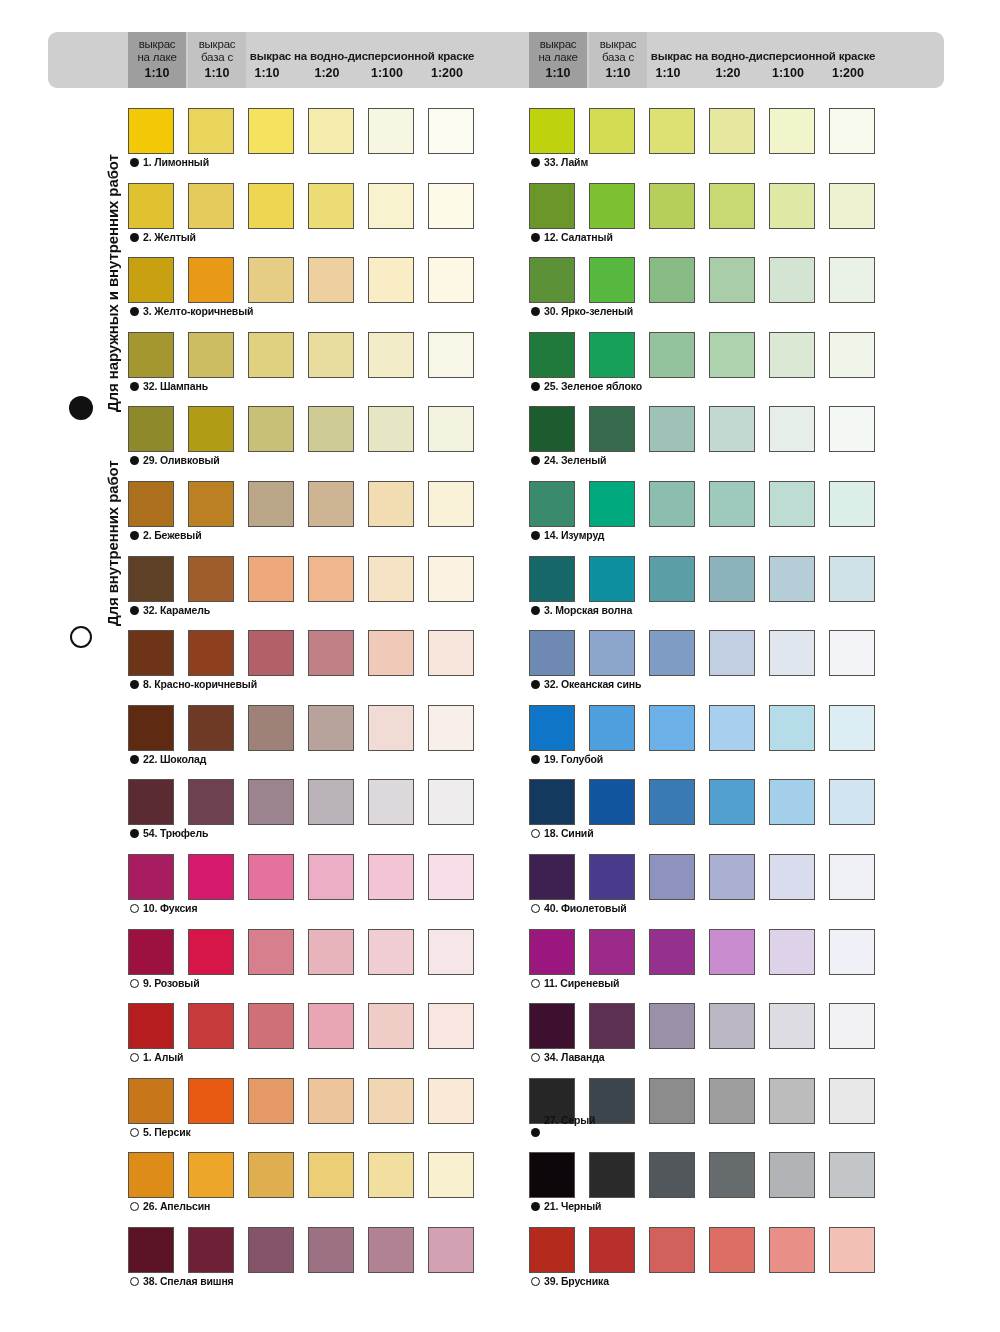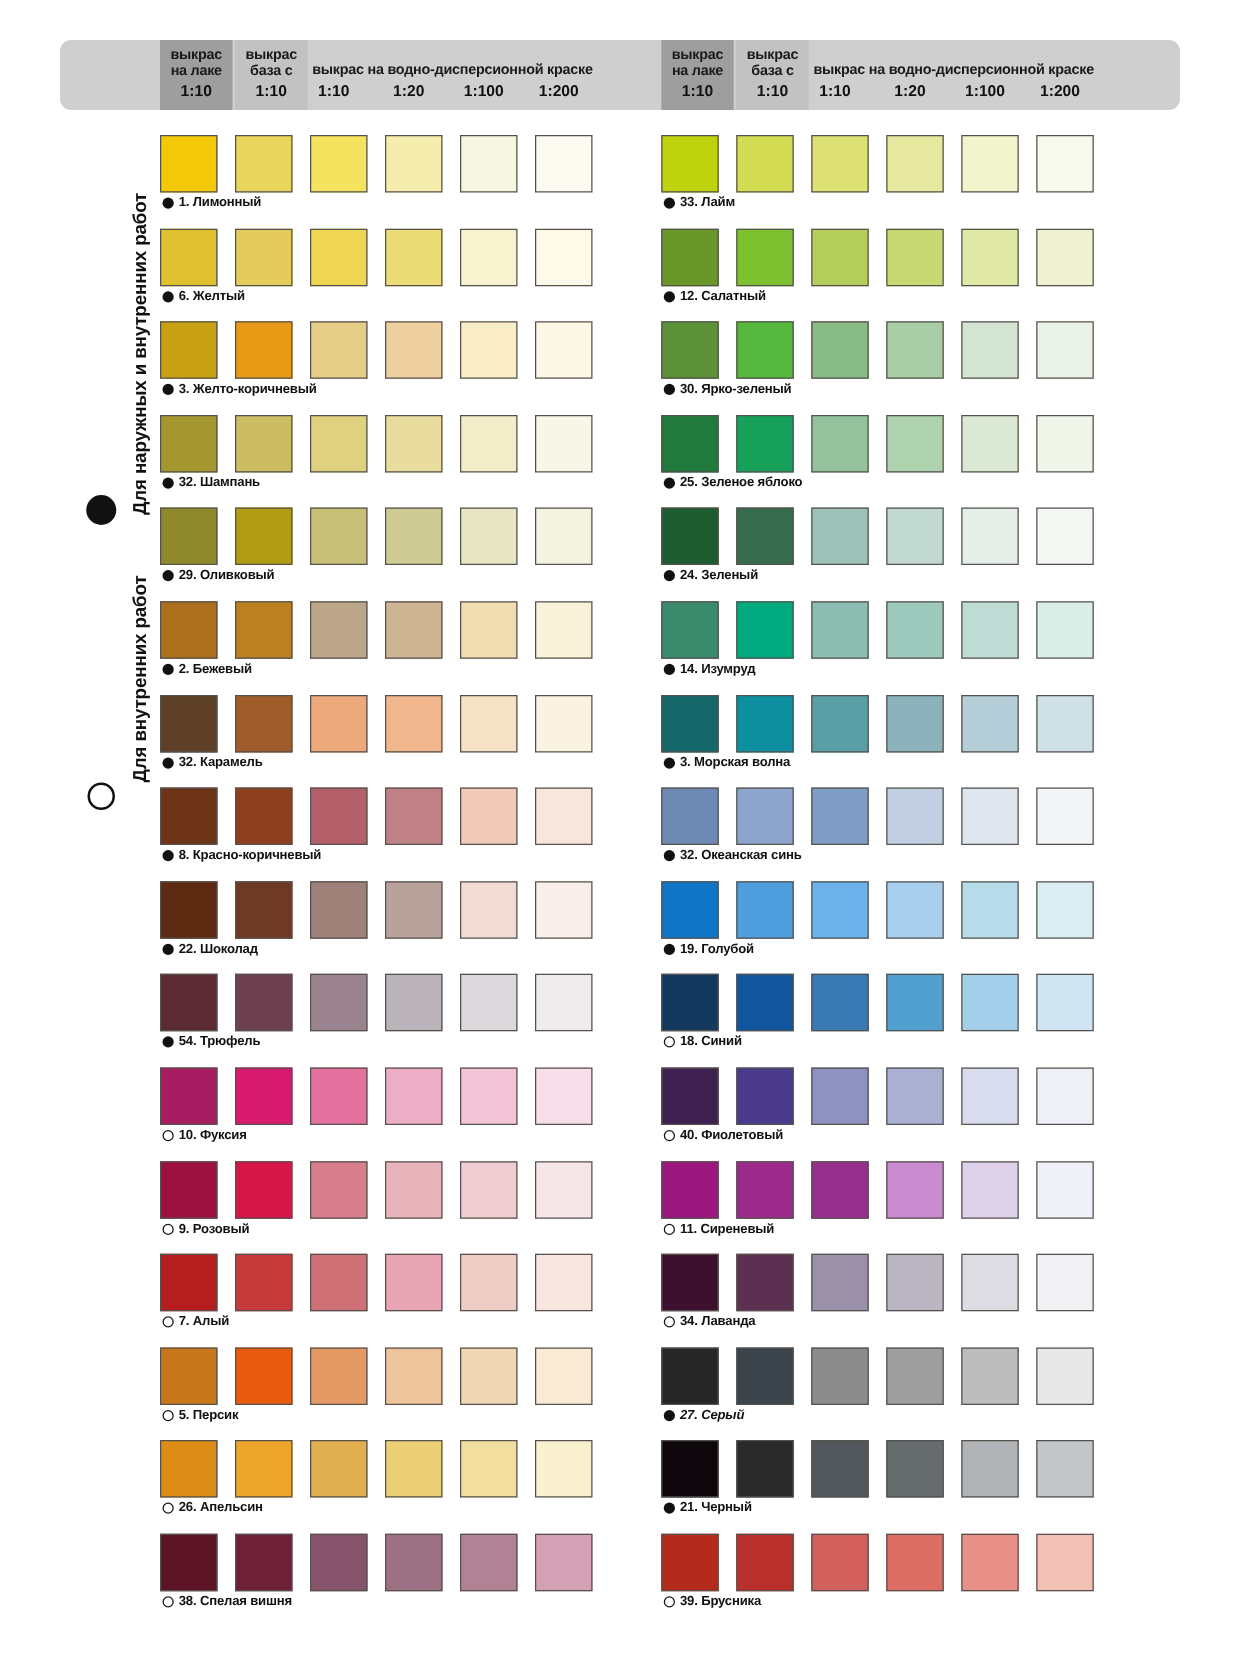--- a/index.html
+++ b/index.html
@@ -22,21 +22,21 @@
   .hdr-lak{
     position:absolute;top:32px;height:56px;width:58px;
     background:#9e9e9e;
   }
   .hdr-baza{
     position:absolute;top:32px;height:56px;width:58px;
     background:#c2c2c2;
   }
   .hdr-txt{
     position:absolute;
-    font-size:11.5px;font-weight:bold;color:#1a1a1a;
+    font-size:11.5px;font-weight:normal;color:#1a1a1a;
     text-align:center;line-height:12.5px;
     letter-spacing:-0.2px;
   }
   .hdr-ratio{
     position:absolute;
     font-size:12.5px;font-weight:bold;color:#111;
     text-align:center;
   }
   .hdr-wide{
     position:absolute;
@@ -157,21 +157,21 @@
         <span class="lbl" style="left: 15px; top: 48px;">1. Лимонный</span>
       </div>
       <div class="row" style="top: 182.6px;">
         <div class="sw" title="#e0c12f" style="left: 0px; background: rgb(224, 193, 47);"></div>
         <div class="sw" title="#e5cb5c" style="left: 60px; background: rgb(229, 203, 92);"></div>
         <div class="sw" title="#eed552" style="left: 120px; background: rgb(238, 213, 82);"></div>
         <div class="sw" title="#ecdc76" style="left: 180px; background: rgb(236, 220, 118);"></div>
         <div class="sw" title="#f8f2ce" style="left: 240px; background: rgb(248, 242, 206);"></div>
         <div class="sw" title="#fdfaea" style="left: 300px; background: rgb(253, 250, 234);"></div>
         <span class="mark filled" style="left: 2px; top: 50px;"></span>
-        <span class="lbl" style="left: 15px; top: 48px;">6. Желтый</span>
+        <span class="lbl" style="left: 15px; top: 48px;">2. Желтый</span>
       </div>
       <div class="row" style="top: 257.2px;">
         <div class="sw" title="#c7a111" style="left: 0px; background: rgb(199, 161, 17);"></div>
         <div class="sw" title="#e89a16" style="left: 60px; background: rgb(232, 154, 22);"></div>
         <div class="sw" title="#e5cd86" style="left: 120px; background: rgb(229, 205, 134);"></div>
         <div class="sw" title="#eed0a0" style="left: 180px; background: rgb(238, 208, 160);"></div>
         <div class="sw" title="#f8edc5" style="left: 240px; background: rgb(248, 237, 197);"></div>
         <div class="sw" title="#fdf8e6" style="left: 300px; background: rgb(253, 248, 230);"></div>
         <span class="mark filled" style="left: 2px; top: 50px;"></span>
         <span class="lbl" style="left: 15px; top: 48px;">3. Желто-коричневый</span>
@@ -267,21 +267,21 @@
         <span class="lbl" style="left: 15px; top: 48px;">9. Розовый</span>
       </div>
       <div class="row" style="top: 1003.2px;">
         <div class="sw" title="#b61d1f" style="left: 0px; background: rgb(182, 29, 31);"></div>
         <div class="sw" title="#c63a3c" style="left: 60px; background: rgb(198, 58, 60);"></div>
         <div class="sw" title="#cf6f76" style="left: 120px; background: rgb(207, 111, 118);"></div>
         <div class="sw" title="#e8a5b4" style="left: 180px; background: rgb(232, 165, 180);"></div>
         <div class="sw" title="#f0ccc6" style="left: 240px; background: rgb(240, 204, 198);"></div>
         <div class="sw" title="#f8e6e0" style="left: 300px; background: rgb(248, 230, 224);"></div>
         <span class="mark open" style="left: 2px; top: 50px;"></span>
-        <span class="lbl" style="left: 15px; top: 48px;">7. Алый</span>
+        <span class="lbl" style="left: 15px; top: 48px;">1. Алый</span>
       </div>
       <div class="row" style="top: 1077.8px;">
         <div class="sw" title="#c8761a" style="left: 0px; background: rgb(200, 118, 26);"></div>
         <div class="sw" title="#e85a10" style="left: 60px; background: rgb(232, 90, 16);"></div>
         <div class="sw" title="#e59a66" style="left: 120px; background: rgb(229, 154, 102);"></div>
         <div class="sw" title="#eec49c" style="left: 180px; background: rgb(238, 196, 156);"></div>
         <div class="sw" title="#f0d6b2" style="left: 240px; background: rgb(240, 214, 178);"></div>
         <div class="sw" title="#f8ead4" style="left: 300px; background: rgb(248, 234, 212);"></div>
         <span class="mark open" style="left: 2px; top: 50px;"></span>
         <span class="lbl" style="left: 15px; top: 48px;">5. Персик</span>
@@ -439,21 +439,21 @@
         <span class="lbl" style="left: 15px; top: 48px;">34. Лаванда</span>
       </div>
       <div class="row" style="top: 1077.8px;">
         <div class="sw" title="#262626" style="left: 0px; background: rgb(38, 38, 38);"></div>
         <div class="sw" title="#3c444c" style="left: 60px; background: rgb(60, 68, 76);"></div>
         <div class="sw" title="#8c8c8c" style="left: 120px; background: rgb(140, 140, 140);"></div>
         <div class="sw" title="#9e9e9e" style="left: 180px; background: rgb(158, 158, 158);"></div>
         <div class="sw" title="#bcbcbc" style="left: 240px; background: rgb(188, 188, 188);"></div>
         <div class="sw" title="#e8e8e8" style="left: 300px; background: rgb(232, 232, 232);"></div>
         <span class="mark filled" style="left: 2px; top: 50px;"></span>
-        <span class="lbl" style="left: 15px; top: 48px; font-style: italic;">27. Серый</span>
+        <span class="lbl" style="left: 15px; top: 36px;">27. Серый</span>
       </div>
       <div class="row" style="top: 1152.4px;">
         <div class="sw" title="#0d060a" style="left: 0px; background: rgb(13, 6, 10);"></div>
         <div class="sw" title="#2a2a2a" style="left: 60px; background: rgb(42, 42, 42);"></div>
         <div class="sw" title="#52575c" style="left: 120px; background: rgb(82, 87, 92);"></div>
         <div class="sw" title="#666b6e" style="left: 180px; background: rgb(102, 107, 110);"></div>
         <div class="sw" title="#b0b4b6" style="left: 240px; background: rgb(176, 180, 182);"></div>
         <div class="sw" title="#c2c6c8" style="left: 300px; background: rgb(194, 198, 200);"></div>
         <span class="mark filled" style="left: 2px; top: 50px;"></span>
         <span class="lbl" style="left: 15px; top: 48px;">21. Черный</span>

